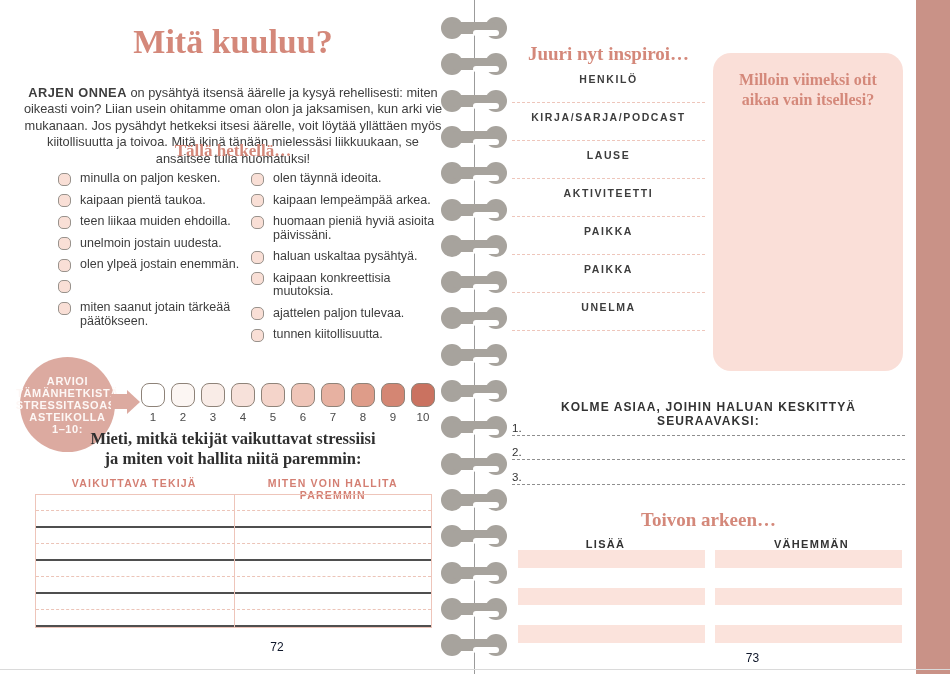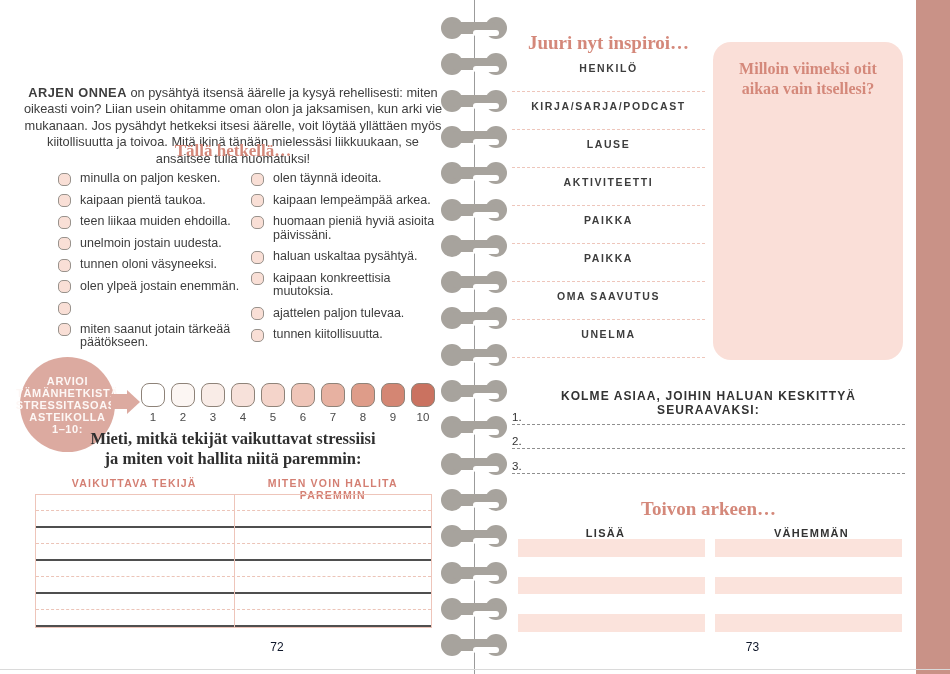--- a/index.html
+++ b/index.html
@@ -69,21 +69,21 @@
   .gutter-line{ position:absolute; left:473.5px; top:0; width:1.5px; height:674px; background:#9b9b9b; }
   .dumbbell   { position:absolute; left:441px; width:66px; height:22px; }
   .db-bar     { position:absolute; left:12px; top:5px; width:42px; height:12px;
                 background:#a7a39d; border-radius:3px; }
   .db-slot    { position:absolute; left:20px; top:8px; width:26px; height:6px;
                 background:#ffffff; border-radius:3px; }
   .db-c       { position:absolute; top:0; width:22px; height:22px; border-radius:50%; background:#a7a39d; }
   .db-c.l     { left:0; }  .db-c.r { right:0; }
 
   
-  .page-right { position:absolute; left:490px; top:0; width:426px; height:474px; }
+  .page-right { position:absolute; left:490px; top:11px; width:426px; height:474px; }
   .rp-inspire-title { position:absolute; left:22px; top:32px; width:193px; text-align:center;
                 font-size:19px; font-weight:700; }
   .inspire-list { position:absolute; left:22px; top:62px; width:193px; }
   .inspire-block{ position:relative; height:38px; }
   .inspire-label{ text-align:center; font-size:10.5px; font-weight:600; letter-spacing:1.6px;
                 color:#3d3d3d; }
   .inspire-line { position:absolute; left:0; top:29px; width:100%;
                 border-bottom:1.5px dashed #eec6bb; }
 
   .self-panel { position:absolute; left:223px; top:42px; width:190px; height:318px;
@@ -110,20 +110,21 @@
 
   .edge-band  { position:absolute; left:916px; top:0; width:34px; height:674px; background:#c99287; }
   .bottom-edge{ position:absolute; left:0; top:669px; width:950px; height:1px; background:#dadada; }
 </style>
 </head>
 <body>
 
 <div class="spread">
 
   <div class="page-left">
+    <div class="lp-title serif pink">Mitä kuuluu?</div>
 
     <p class="lp-intro"><strong>ARJEN ONNEA</strong><span> on pysähtyä itsensä äärelle ja kysyä rehellisesti: miten oikeasti voin? Liian usein ohitamme oman olon ja jaksamisen, kun arki vie mukanaan. Jos pysähdyt hetkeksi itsesi äärelle, voit löytää yllättäen myös kiitollisuutta ja toivoa. Mitä ikinä tänään mielessäsi liikkuukaan, se ansaitsee tulla huomatuksi!</span></p>
 
     <div class="lp-now serif pink">Tällä hetkellä…</div>
 
     <div class="check-col1" id="checkCol1">
         <div class="check-item">
           <span class="checkbox"></span>
           <span>minulla on paljon kesken.</span>
         </div>
@@ -131,24 +132,20 @@
           <span class="checkbox"></span>
           <span>kaipaan pientä taukoa.</span>
         </div>
         <div class="check-item">
           <span class="checkbox"></span>
           <span>teen liikaa muiden ehdoilla.</span>
         </div>
         <div class="check-item">
           <span class="checkbox"></span>
           <span>unelmoin jostain uudesta.</span>
-        </div>
-        <div class="check-item">
-          <span class="checkbox"></span>
-          <span>tunnen oloni väsyneeksi.</span>
         </div>
         <div class="check-item">
           <span class="checkbox"></span>
           <span>olen ylpeä jostain enemmän.</span>
         </div>
         <div class="check-item">
           <span class="checkbox"></span>
         </div>
         <div class="check-item">
           <span class="checkbox"></span>
@@ -440,24 +437,20 @@
         <div class="inspire-block">
           <div class="inspire-label">AKTIVITEETTI</div>
           <div class="inspire-line"></div>
         </div>
         <div class="inspire-block">
           <div class="inspire-label">PAIKKA</div>
           <div class="inspire-line"></div>
         </div>
         <div class="inspire-block">
           <div class="inspire-label">PAIKKA</div>
-          <div class="inspire-line"></div>
-        </div>
-        <div class="inspire-block">
-          <div class="inspire-label">OMA SAAVUTUS</div>
           <div class="inspire-line"></div>
         </div>
         <div class="inspire-block">
           <div class="inspire-label">UNELMA</div>
           <div class="inspire-line"></div>
         </div>
       </div>
 
     <div class="self-panel">
       <div class="self-title serif pink">Milloin viimeksi otit

